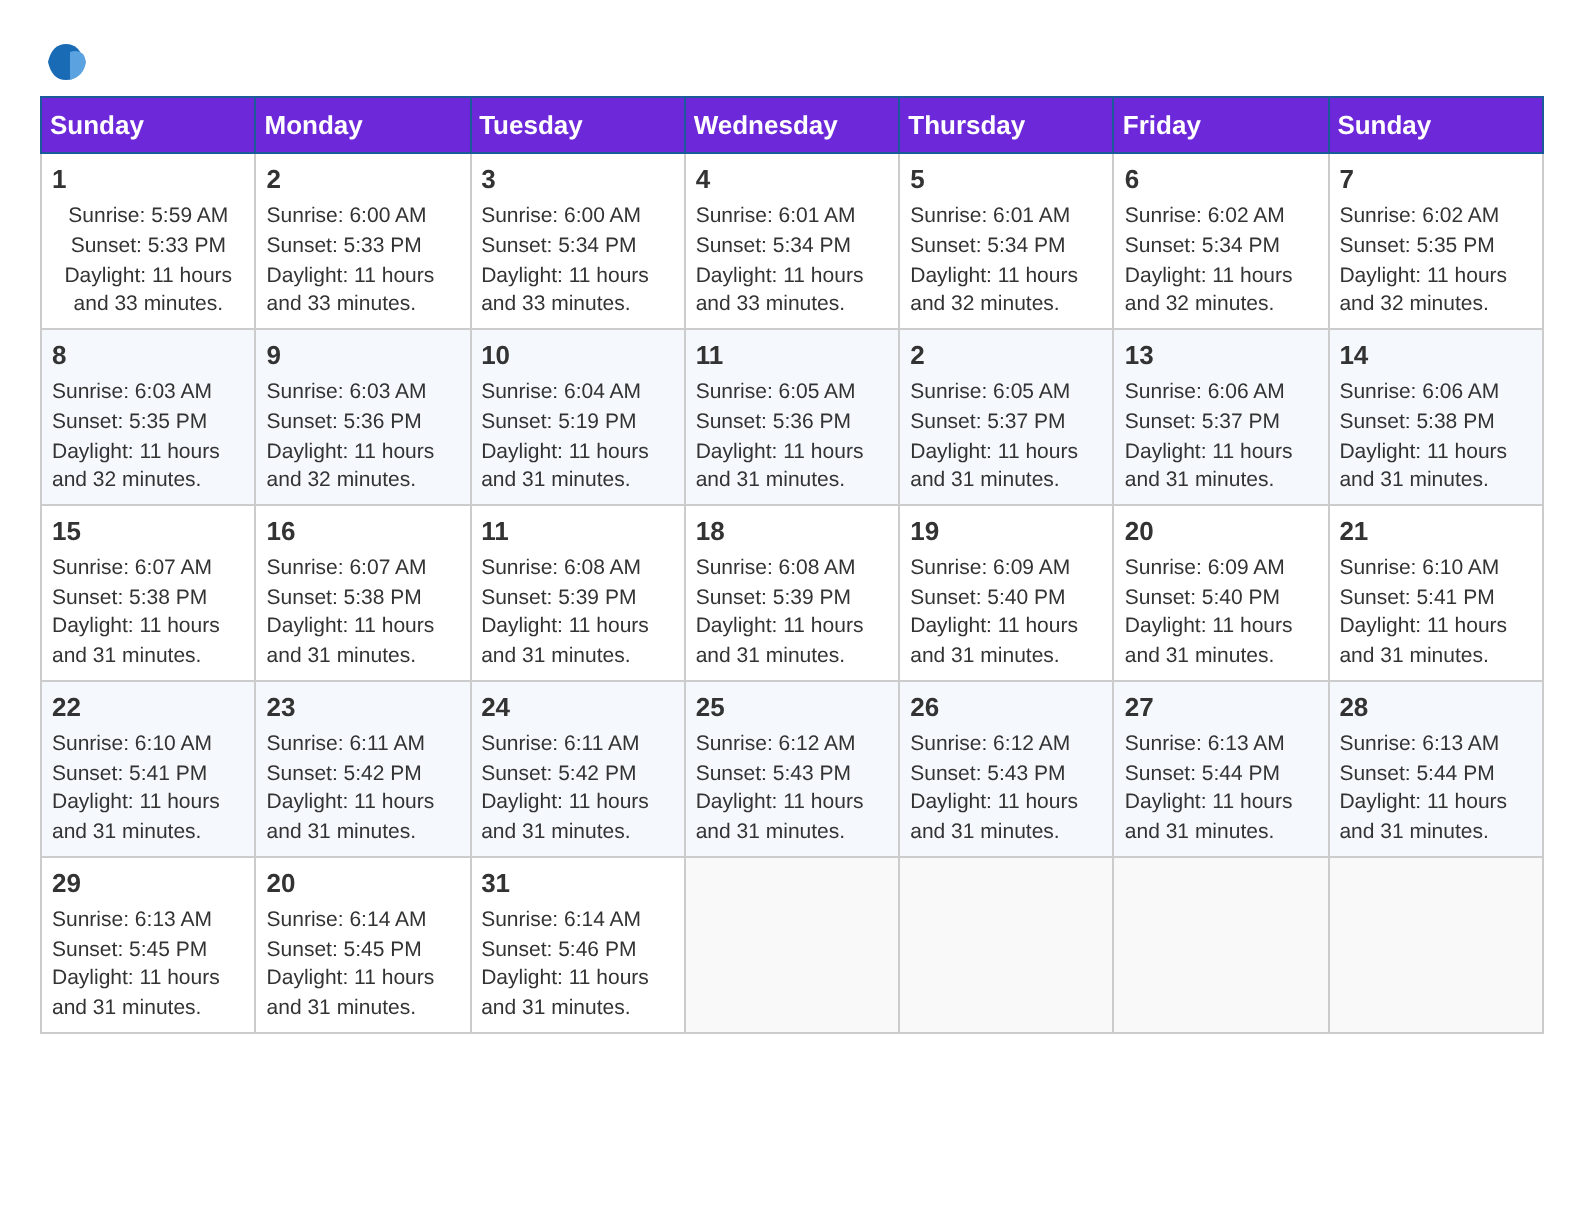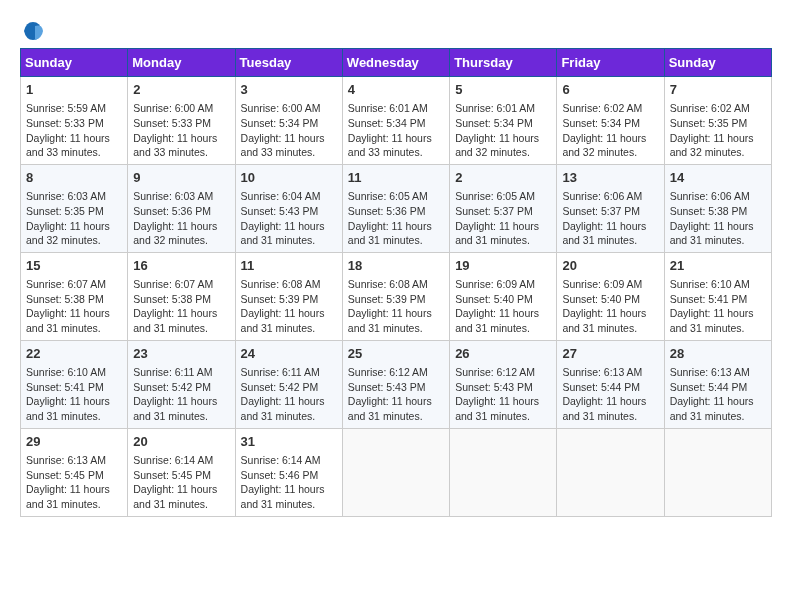--- a/index.html
+++ b/index.html
@@ -106,21 +106,21 @@
         <th>Wednesday</th>
         <th>Thursday</th>
         <th>Friday</th>
         <th>Sunday</th>
       </tr>
   </thead>
   <tbody id="calendar-body">
   <tr>
         <td>
           <span class="day-number">1</span>
-          <div class="day-info" style="white-space: pre-line;">Sunrise: 5:59 AM
+          <div class="day-info" style="white-space: pre-line; text-align: center;">Sunrise: 5:59 AM
 Sunset: 5:33 PM
 Daylight: 11 hours
 and 33 minutes.</div>
         </td>
         <td>
           <span class="day-number">2</span>
           <div class="day-info" style="white-space: pre-line;">Sunrise: 6:00 AM
 Sunset: 5:33 PM
 Daylight: 11 hours
 and 33 minutes.</div>
@@ -172,21 +172,21 @@
         <td>
           <span class="day-number">9</span>
           <div class="day-info" style="white-space: pre-line;">Sunrise: 6:03 AM
 Sunset: 5:36 PM
 Daylight: 11 hours
 and 32 minutes.</div>
         </td>
         <td>
           <span class="day-number">10</span>
           <div class="day-info" style="white-space: pre-line;">Sunrise: 6:04 AM
-Sunset: 5:43 PM
+Sunset: 5:19 PM
 Daylight: 11 hours
 and 31 minutes.</div>
         </td>
         <td>
           <span class="day-number">11</span>
           <div class="day-info" style="white-space: pre-line;">Sunrise: 6:05 AM
 Sunset: 5:36 PM
 Daylight: 11 hours
 and 31 minutes.</div>
         </td>

